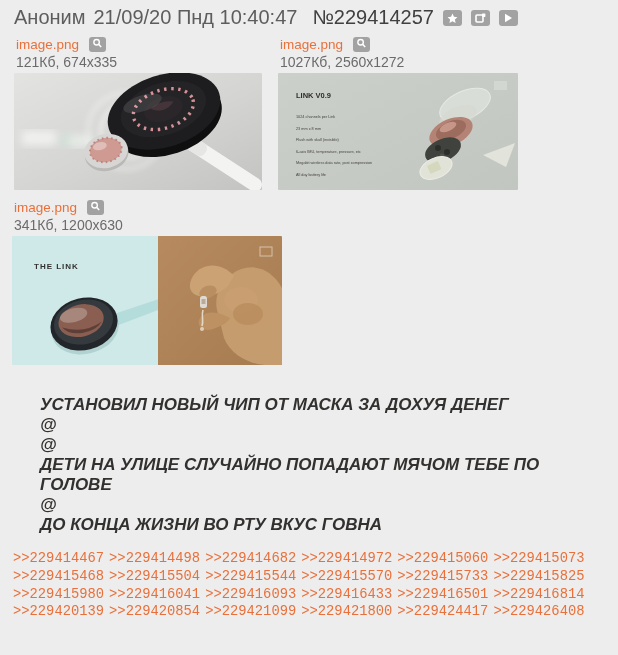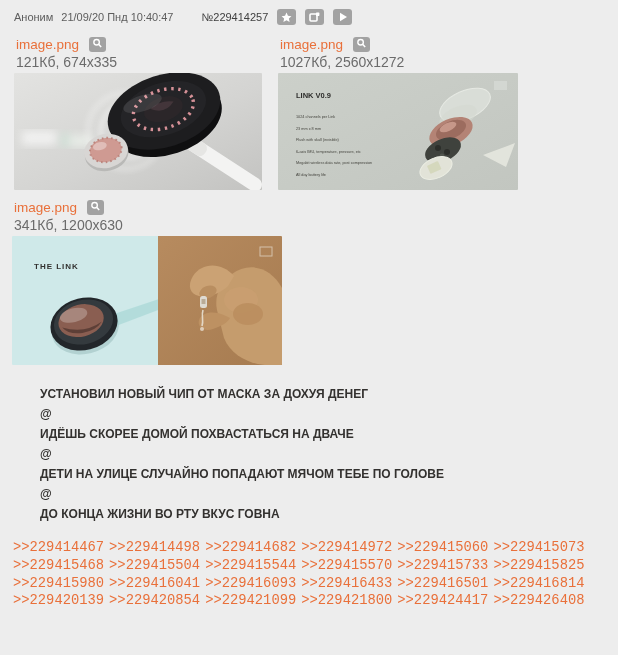--- a/index.html
+++ b/index.html
@@ -6,26 +6,26 @@
   body{
     width:618px;height:655px;overflow:hidden;
     background:#ededed;
     font-family:"Liberation Sans",sans-serif;
     -webkit-font-smoothing:antialiased;
   }
   .post{padding:7px 12px 0 12px;}
 
   
   .post-header{
-    display:flex;align-items:center;gap:6px;
-    color:#5d5d5d;font-size:11px;line-height:18px;
+    display:flex;align-items:flex-end;gap:6px;
+    color:#5d5d5d;font-size:20px;line-height:18px;
     margin:1px 0 9px 2px;
   }
   .post-author{margin-right:2px;}
-  .post-date{margin-right:20px;}
+  .post-date{margin-right:7px;}
   .post-number{color:#404040;text-decoration:none;margin-left:2px;}
   .hdr-btn{
     width:19px;height:16px;border:none;border-radius:3px;
     background:#a2a2a2;display:inline-flex;align-items:center;justify-content:center;
     margin-left:3px;padding:0;cursor:pointer;
   }
   .hdr-btn svg{display:block;}
 
   
   .files-row{display:flex;gap:16px;margin-left:2px;}
@@ -36,22 +36,22 @@
   }
   .zoom-btn{
     width:17px;height:15px;border:none;border-radius:3px;background:#a2a2a2;
     display:inline-flex;align-items:center;justify-content:center;padding:0;cursor:pointer;
   }
   .file-info{color:#6b6b6b;font-size:14px;line-height:16px;margin:1px 0 3px 2px;}
   .thumb{display:block;border-radius:1px;}
 
   
   .post-body{
-    margin:19px 0 0 28px;max-width:556px;
-    color:#33312f;font-weight:bold;font-size:12px;line-height:20px;
+    margin:30px 0 0 28px;max-width:556px;
+    color:#33312f;font-weight:bold;font-size:17px;line-height:20px;font-style:italic;
   }
   .post-body .line{word-wrap:break-word;}
 
   
   .replies{margin:15px 0 0 1px;}
   .reply-row{line-height:17.8px;font-size:13.8px;white-space:nowrap;font-family:Liberation Mono, monospace;}
   .reply-link{color:#e9703a;text-decoration:none;margin-right:5px;}
 </style>
 </head>
 <body>
@@ -243,21 +243,20 @@
         <rect x="189.5" y="63" width="4" height="5" fill="#b9ab97"></rect>
         <path d="M191 74 C189 80 192 84 190 90" fill="none" stroke="#e8e0d2" stroke-width="1.6" opacity="0.9"></path>
         <circle cx="190" cy="93" r="2" fill="#e8e0d2" opacity="0.8"></circle>
       </g>
     </svg>
   </figure>
 
   <div class="post-body">
     <div class="line">УСТАНОВИЛ НОВЫЙ ЧИП ОТ МАСКА ЗА ДОХУЯ ДЕНЕГ</div>
     <div class="line">@</div>
-    <div class="line">ИДЁШЬ СКОРЕЕ ДОМОЙ ПОХВАСТАТЬСЯ НА ДВАЧЕ</div>
     <div class="line">@</div>
     <div class="line">ДЕТИ НА УЛИЦЕ СЛУЧАЙНО ПОПАДАЮТ МЯЧОМ ТЕБЕ ПО ГОЛОВЕ</div>
     <div class="line">@</div>
     <div class="line">ДО КОНЦА ЖИЗНИ ВО РТУ ВКУС ГОВНА</div>
   </div>
 
   <div class="replies">
     <div class="reply-row">
       <a href="#" class="reply-link">&gt;&gt;229414467</a><a href="#" class="reply-link">&gt;&gt;229414498</a><a href="#" class="reply-link">&gt;&gt;229414682</a><a href="#" class="reply-link">&gt;&gt;229414972</a><a href="#" class="reply-link">&gt;&gt;229415060</a><a href="#" class="reply-link">&gt;&gt;229415073</a>
     </div>

